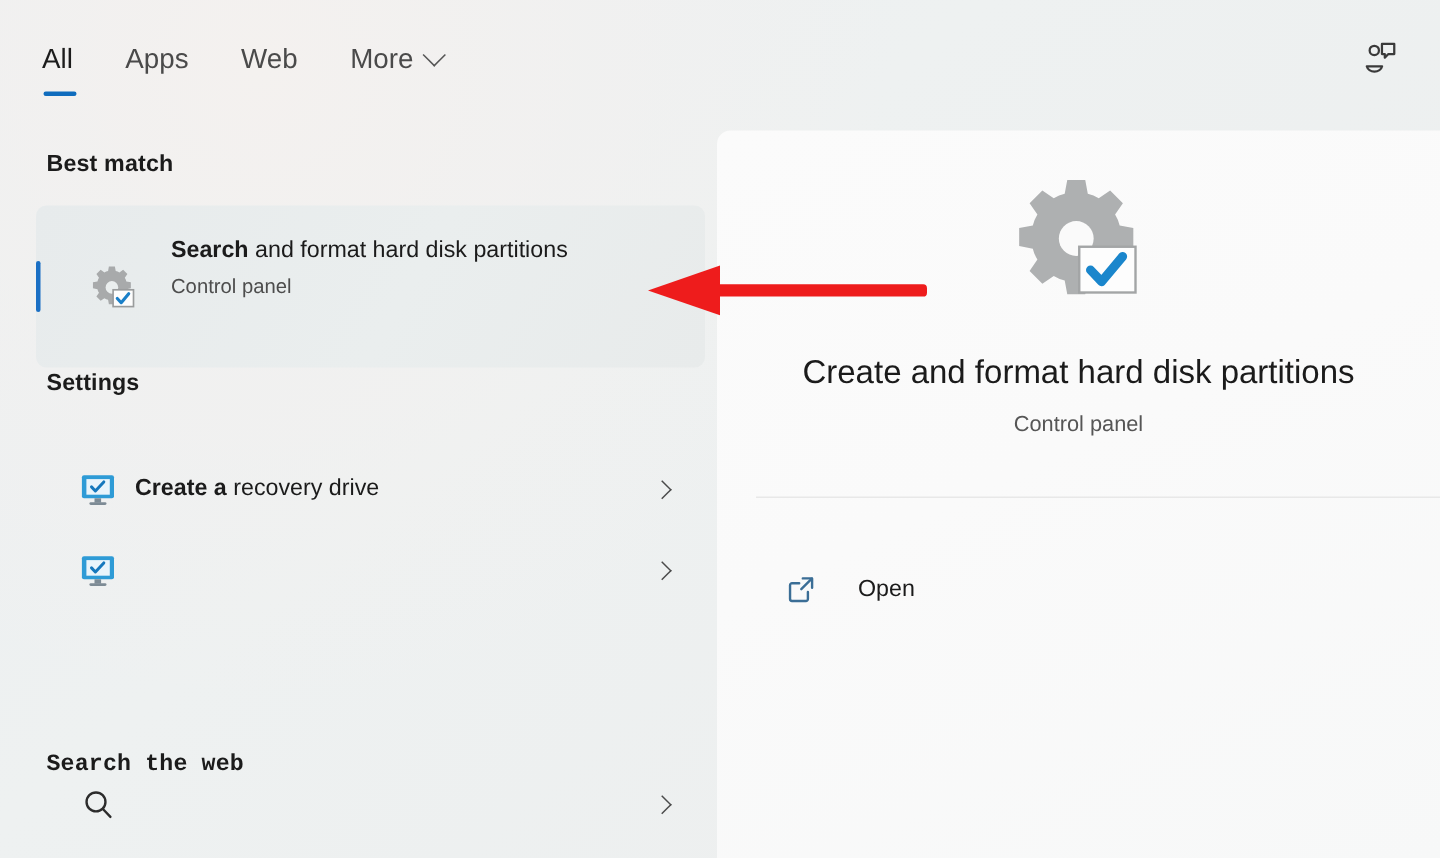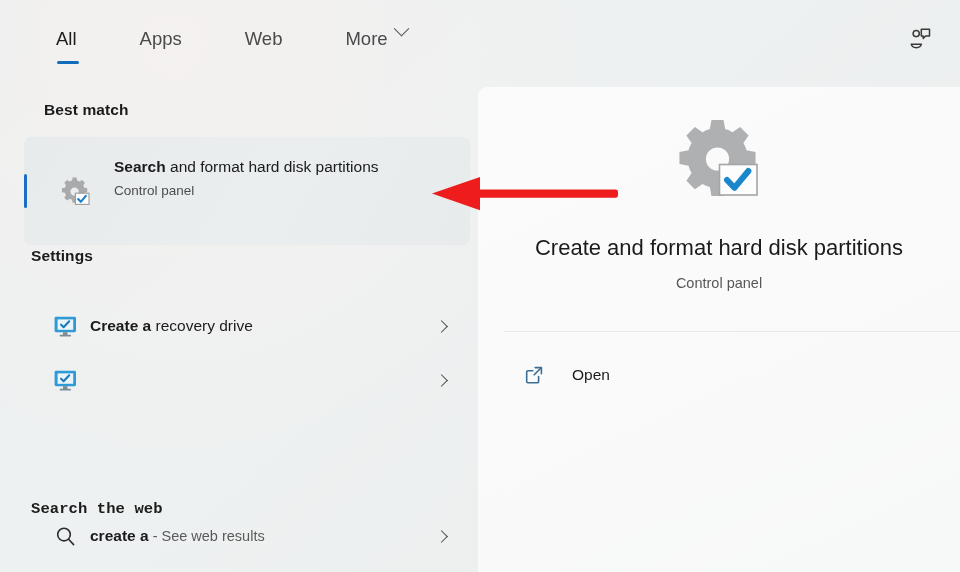--- a/index.html
+++ b/index.html
@@ -41,35 +41,34 @@
   }
   .tab {
     position: relative;
     font-size: 18.5px;
     color: #4a4a4a;
     padding: 0 22px 0 0;
     margin-right: 13px;
     cursor: default;
     white-space: nowrap;
     line-height: 26px;
-    margin-left: 28px;
   }
   .tab:first-child { padding-right: 0; margin-right: 35px; }
   .tab.active { color: #1c1c1c; }
   .tab .underline {
     position: absolute;
     left: 1px;
     bottom: -12px;
     width: 22px; height: 3px;
     border-radius: 2px;
     background: #0f6cbd;
   }
   .tab.more {
     display: flex;
-    align-items: flex-start;
+    align-items: center;
     gap: 8px;
     padding-right: 0;
   }
   .chev-down {
     display: inline-block;
     width: 11px; height: 11px;
     border-right: 1.6px solid #555;
     border-bottom: 1.6px solid #555;
     transform: rotate(45deg) translate(-2px, -2px);
   }
@@ -90,21 +89,21 @@
   }
 
   .section-head {
     position: absolute;
     left: 31px;
     font-size: 15.5px;
     font-weight: bold;
     color: #1b1b1b;
     letter-spacing: 0.1px;
   }
-  .section-head.best { top: 21px; margin-left: 13px; }
+  .section-head.best { top: 21px; }
   .section-head.settings { top: 167px; }
   .section-head.web { top: 420px; font-family: Liberation Mono, monospace; }
 
   
   .best-card {
     position: absolute;
     left: 24px; top: 57px;
     width: 446px; height: 108px;
     background: linear-gradient(120deg, #e7ebec 0%, #eaeeee 55%, #e8ebeb 100%);
     border-radius: 7px;
@@ -207,21 +206,21 @@
     color: #565656;
   }
   .preview-divider {
     position: absolute;
     left: 26px; right: 0; top: 244px;
     height: 1px;
     background: #e8e8e8;
   }
   .open-action {
     position: absolute;
-    left: 26px; top: 266px;
+    left: 26px; top: 284px;
     width: 420px; height: 44px;
     display: flex;
     align-items: center;
     border-radius: 5px;
     text-align: center;
   }
   .open-icon {
     position: absolute;
     left: 20px;
     width: 20px; height: 20px;
@@ -337,23 +336,20 @@
 
     <div class="section-head web">Search the web</div>
 
     <div class="row row-w1">
       <span class="row-icon">
         <svg width="25" height="25" viewBox="0 0 25 25">
           <circle cx="11.0" cy="10.6" r="6.3" fill="none" stroke="#2c2c2c" stroke-width="1.6"></circle>
           <line x1="15.6" y1="15.3" x2="20.6" y2="20.6" stroke="#2c2c2c" stroke-width="1.6" stroke-linecap="round"></line>
         </svg>
       </span>
-      <span class="row-label">
-        <b>create a</b><span class="dim"> - See web results</span>
-      </span>
       <span class="row-chev"></span>
     </div>
 
   </div>
 
   <div class="preview">
 
     <div class="preview-icon">
       <svg width="96" height="96" viewBox="0 0 96 96">
         <path d="M40.5 6.0 h12.0 l1.7 9.1 a25 25 0 0 1 7.3 3.05 l7.6-5.2 8.5 8.5 -5.2 7.6 a25 25 0 0 1 3.05 7.3 l9.1 1.7 v12.0 l-9.1 1.7 a25 25 0 0 1-3.05 7.3 l5.2 7.6 -8.5 8.5 -7.6-5.2 a25 25 0 0 1-7.3 3.05 l-1.7 9.1 h-12.0 l-1.7-9.1 a25 25 0 0 1-7.3-3.05 l-7.6 5.2 -8.5-8.5 5.2-7.6 a25 25 0 0 1-3.05-7.3 l-9.1-1.7 v-12.0 l9.1-1.7 a25 25 0 0 1 3.05-7.3 l-5.2-7.6 8.5-8.5 7.6 5.2 a25 25 0 0 1 7.3-3.05 z" fill="#aeb0b1"></path>

